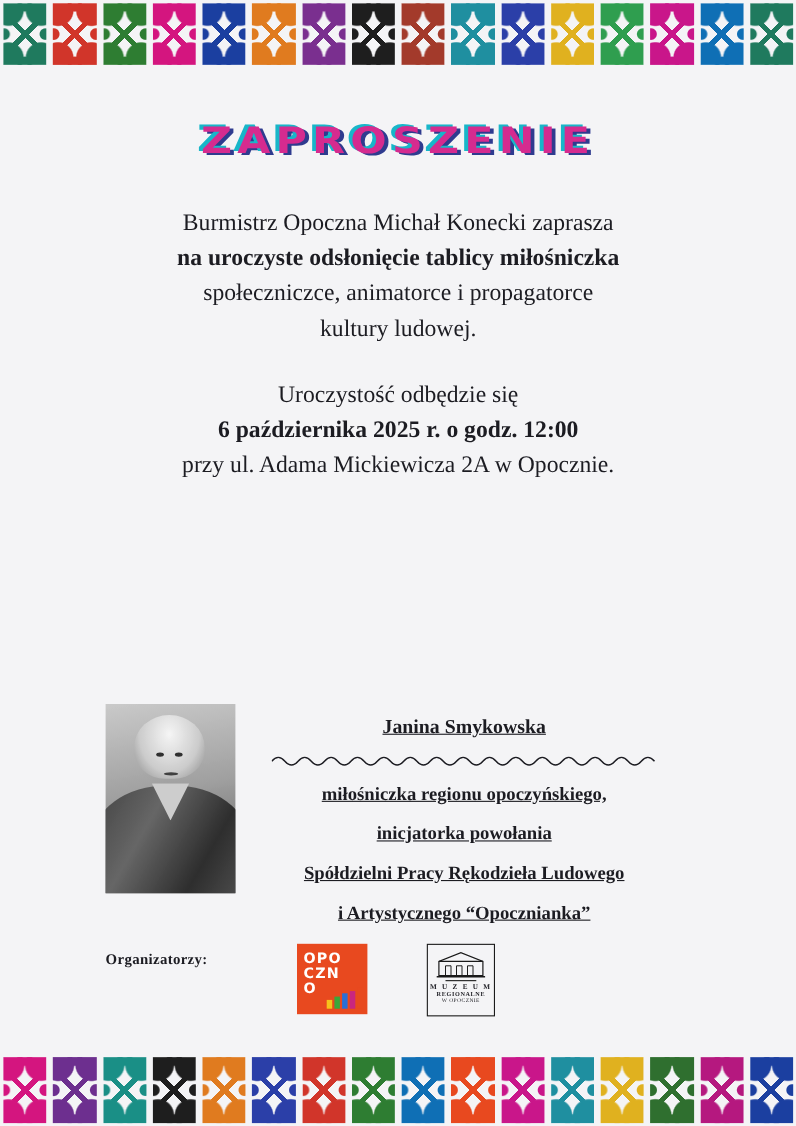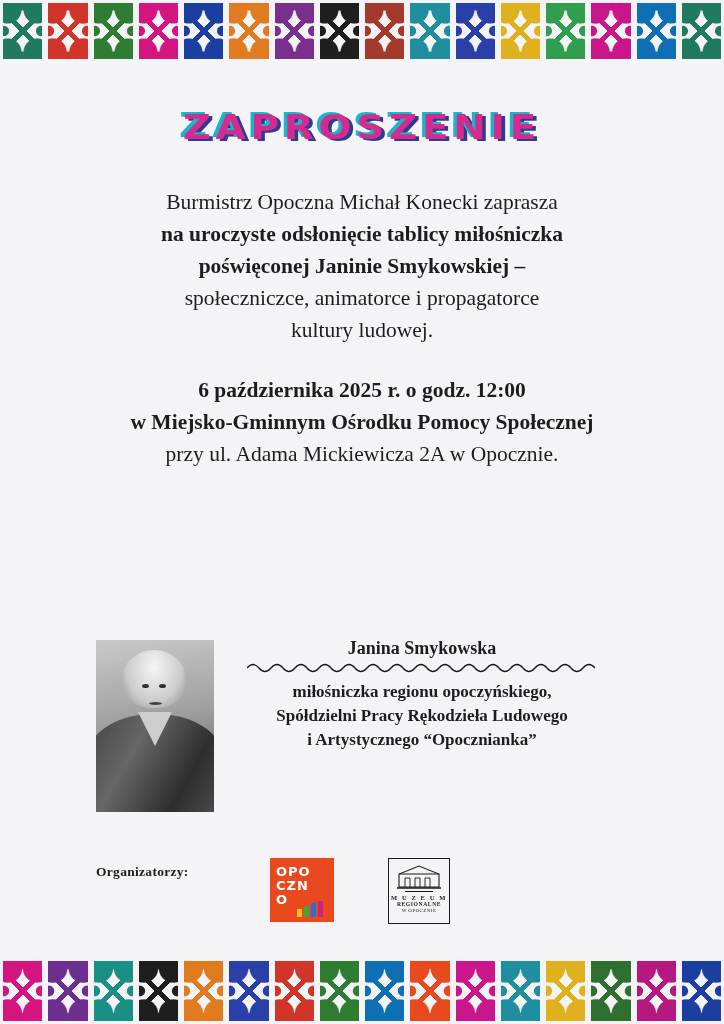--- a/index.html
+++ b/index.html
@@ -186,21 +186,21 @@
     font-size: 18px;
     font-weight: bold;
     margin: 0 0 2px 0;
   }
   .squiggle {
     display: block;
     width: 350px;
     height: 14px;
     margin: 0 auto 6px auto;
   }
-  .bio-text p { margin: 0; }
+  .bio-text p { margin: 12px; text-decoration: underline; }
 
   
   .organizers-label {
     position: absolute;
     left: 96px;
     top: 864px;
     font-size: 13.5px;
     font-weight: bold;
     letter-spacing: 0.3px;
   }
@@ -289,48 +289,48 @@
     <div class="folk-cell" style="color: rgb(31, 122, 94);"></div>
   </div>
 
 <div class="title-wrap">
   <span class="title">ZAPROSZENIE</span>
 </div>
 
 <div class="body-text">
   <p>Burmistrz Opoczna Michał Konecki zaprasza</p>
   <p><b>na uroczyste odsłonięcie tablicy miłośniczka</b></p>
-  <p><b>poświęconej Janinie Smykowskiej –</b></p>
   <p>społeczniczce, animatorce i propagatorce</p>
   <p>kultury ludowej.</p>
 
   <div class="gap"></div>
 
+  <p>Uroczystość odbędzie się</p>
   <p><b>6 października 2025 r. o godz. 12:00</b></p>
-  <p><b>w Miejsko-Gminnym Ośrodku Pomocy Społecznej</b></p>
   <p>przy ul. Adama Mickiewicza 2A w Opocznie.</p>
 </div>
 
 <div class="bio-block">
   <div class="portrait">
     <div class="shoulders"></div>
     <div class="hair"></div>
     <div class="face"></div>
     <div class="eye-l"></div>
     <div class="eye-r"></div>
     <div class="mouth"></div>
     <div class="collar"></div>
   </div>
 
   <div class="bio-text">
     <p class="bio-name">Janina Smykowska</p>
     <svg class="squiggle" viewBox="0 0 350 14" preserveAspectRatio="none">
       <path d="M0,8 Q6,1 12,8 T24,8 T36,8 T48,8 T60,8 T72,8 T84,8 T96,8 T108,8 T120,8 T132,8 T144,8 T156,8 T168,8 T180,8 T192,8 T204,8 T216,8 T228,8 T240,8 T252,8 T264,8 T276,8 T288,8 T300,8 T312,8 T324,8 T336,8 T348,8" fill="none" stroke="#1c1c22" stroke-width="1.3"></path>
     </svg>
     <p>miłośniczka regionu opoczyńskiego,</p>
+    <p>inicjatorka powołania</p>
     <p>Spółdzielni Pracy Rękodzieła Ludowego</p>
     <p>i Artystycznego “Opocznianka”</p>
   </div>
 </div>
 
 <div class="organizers-label">Organizatorzy:</div>
 
 <div class="logo-opoczno">
   <div>OPO</div>
   <div>CZN</div>

